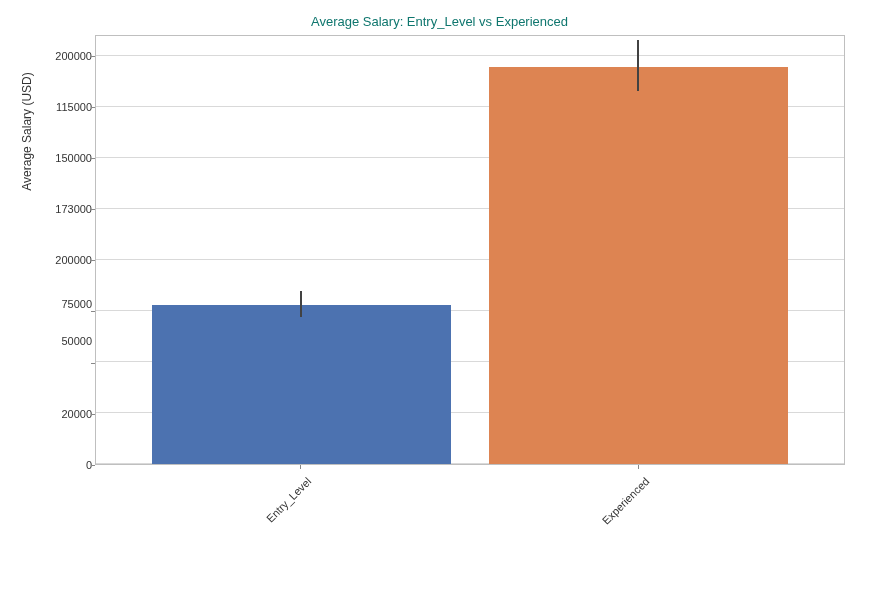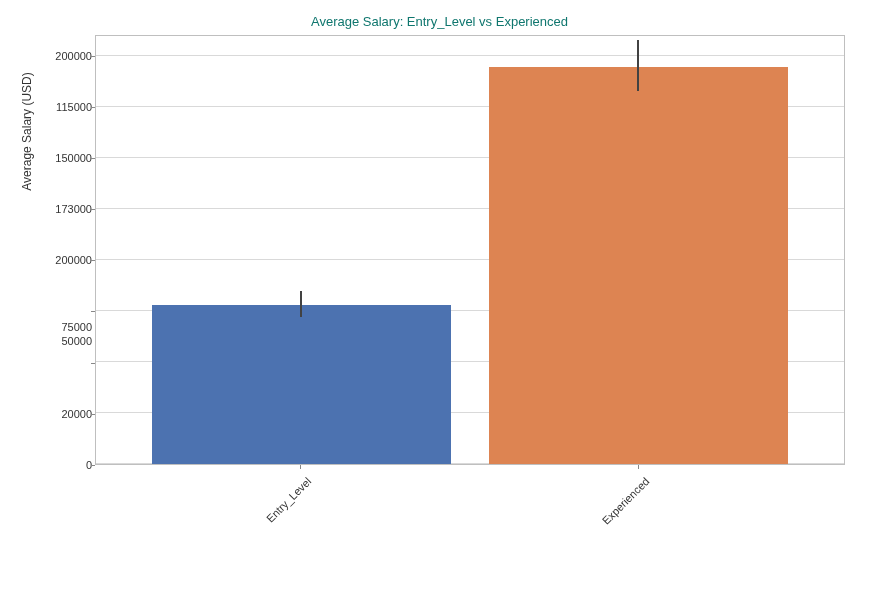--- a/index.html
+++ b/index.html
@@ -133,21 +133,21 @@
     <div class="bar bar-entry" style="left:7.5%; width:40%; height:37.14%"></div>
     <div class="bar bar-exp" style="left:52.5%; width:40%; height:92.86%"></div>
 
     <div class="err-bar" style="left:27.3%; bottom:34.29%; height:6.19%"></div>
     <div class="err-bar" style="left:72.3%; bottom:87.14%; height:11.90%"></div>
   </div>
 
   <div class="y-tick" style="top:465px">0</div>
   <div class="y-tick" style="top:413.8px">20000</div>
   <div class="y-tick" style="top:341px">50000</div>
-  <div class="y-tick" style="top:327px">75000</div>
+  <div class="y-tick" style="top:304px">75000</div>
   <div class="y-tick" style="top:260.2px">200000</div>
   <div class="y-tick" style="top:209.1px">173000</div>
   <div class="y-tick" style="top:157.9px">150000</div>
   <div class="y-tick" style="top:106.7px">115000</div>
   <div class="y-tick" style="top:55.5px">200000</div>
 
   <div class="y-tick-mark" style="top:465px"></div>
   <div class="y-tick-mark" style="top:413.8px"></div>
   <div class="y-tick-mark" style="top:362.6px"></div>
   <div class="y-tick-mark" style="top:311.4px"></div>

